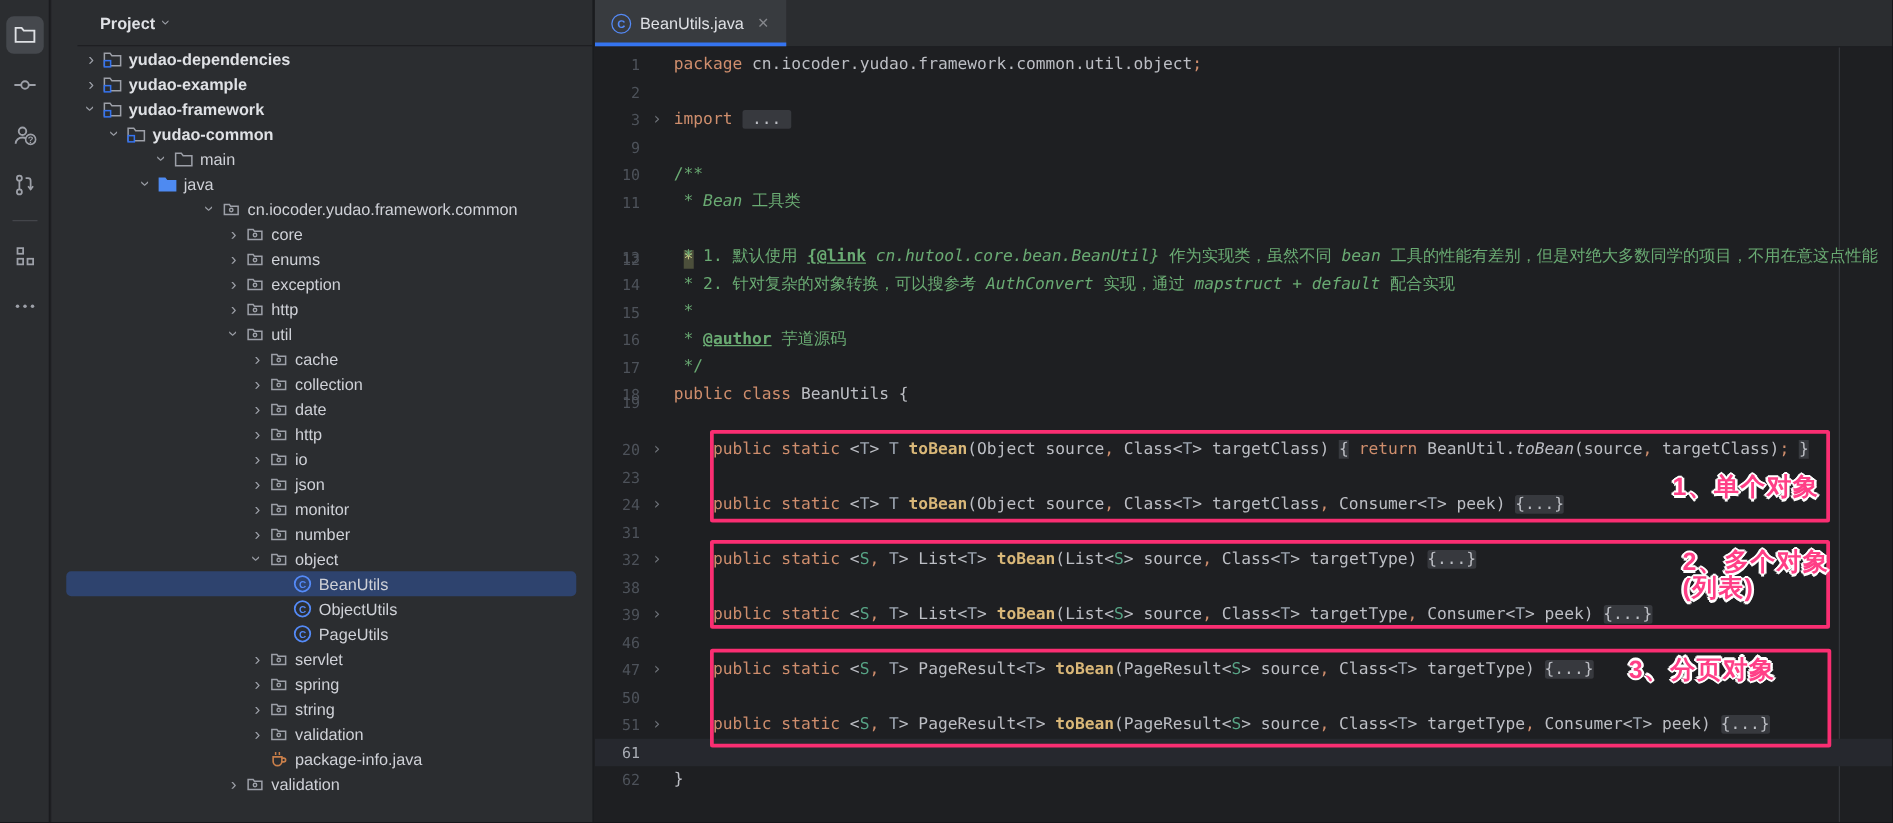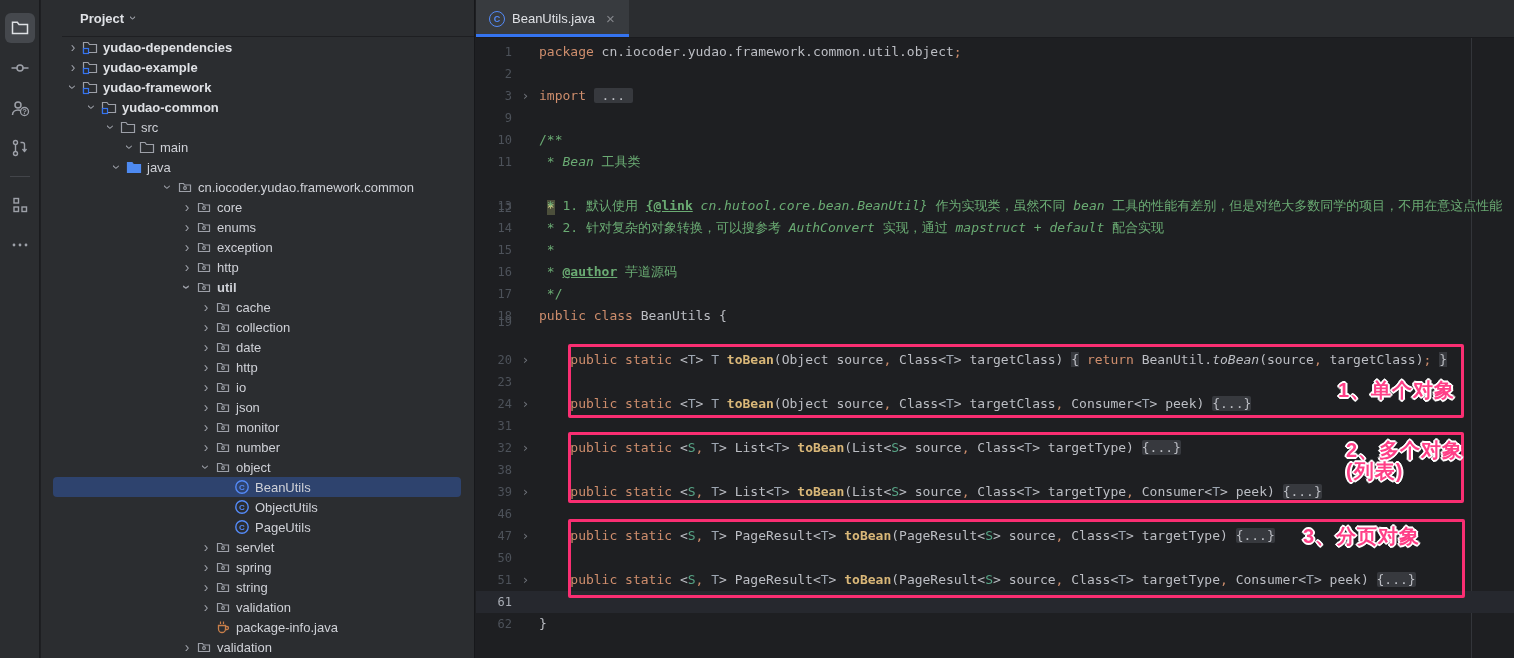--- a/index.html
+++ b/index.html
@@ -185,36 +185,27 @@
         <div class="tree-row bold" style="padding-left: 43px;">
           <span class="chev down">›</span>
           <span class="ticon">
             <svg width="16" height="16" viewBox="0 0 16 16">
               <path d="M1.5 4.5v9h13v-8h-7l-1.5-2h-4.5z" fill="none" stroke="#9DA0A8" stroke-width="1.2"></path>
               <rect x="1.5" y="9.5" width="5" height="5" fill="#2B2D30" stroke="#3574F0" stroke-width="1.2"></rect>
             </svg>
           </span>
           <span class="tlabel">yudao-common</span>
         </div>
-        <div class="tree-row" style="padding-left: 62px;">
+        <div class="tree-row" style="padding-left: 81px;">
           <span class="chev down">›</span>
           <span class="ticon">
             <svg width="16" height="16" viewBox="0 0 16 16">
               <path d="M1.5 4.5v9h13v-8h-7l-1.5-2h-4.5z" fill="none" stroke="#9DA0A8" stroke-width="1.2"></path>
             </svg>
           </span>
-          <span class="tlabel">src</span>
-        </div>
-        <div class="tree-row" style="padding-left: 81px;">
-          <span class="chev down">›</span>
-          <span class="ticon">
-            <svg width="16" height="16" viewBox="0 0 16 16">
-              <path d="M1.5 4.5v9h13v-8h-7l-1.5-2h-4.5z" fill="none" stroke="#9DA0A8" stroke-width="1.2"></path>
-            </svg>
-          </span>
           <span class="tlabel">main</span>
         </div>
         <div class="tree-row" style="padding-left: 68px;">
           <span class="chev down">›</span>
           <span class="ticon">
             <svg width="16" height="16" viewBox="0 0 16 16">
               <path d="M1.5 4.5v9h13v-8h-7l-1.5-2h-4.5z" fill="#4E8AF1" stroke="#4E8AF1" stroke-width="1.2"></path>
             </svg>
           </span>
           <span class="tlabel">java</span>
@@ -262,21 +253,21 @@
         <div class="tree-row" style="padding-left: 138px;">
           <span class="chev">›</span>
           <span class="ticon">
             <svg width="16" height="16" viewBox="0 0 16 16">
               <path d="M2.5 4.5h4l1 1.5h6v6.5h-11z" fill="none" stroke="#9DA0A8" stroke-width="1.2"></path>
               <circle cx="8" cy="9" r="1.4" fill="none" stroke="#9DA0A8" stroke-width="1.1"></circle>
             </svg>
           </span>
           <span class="tlabel">http</span>
         </div>
-        <div class="tree-row" style="padding-left: 138px; font-weight: bold;">
+        <div class="tree-row" style="padding-left: 138px;">
           <span class="chev down">›</span>
           <span class="ticon">
             <svg width="16" height="16" viewBox="0 0 16 16">
               <path d="M2.5 4.5h4l1 1.5h6v6.5h-11z" fill="none" stroke="#9DA0A8" stroke-width="1.2"></path>
               <circle cx="8" cy="9" r="1.4" fill="none" stroke="#9DA0A8" stroke-width="1.1"></circle>
             </svg>
           </span>
           <span class="tlabel">util</span>
         </div>
         <div class="tree-row" style="padding-left: 157px;">

